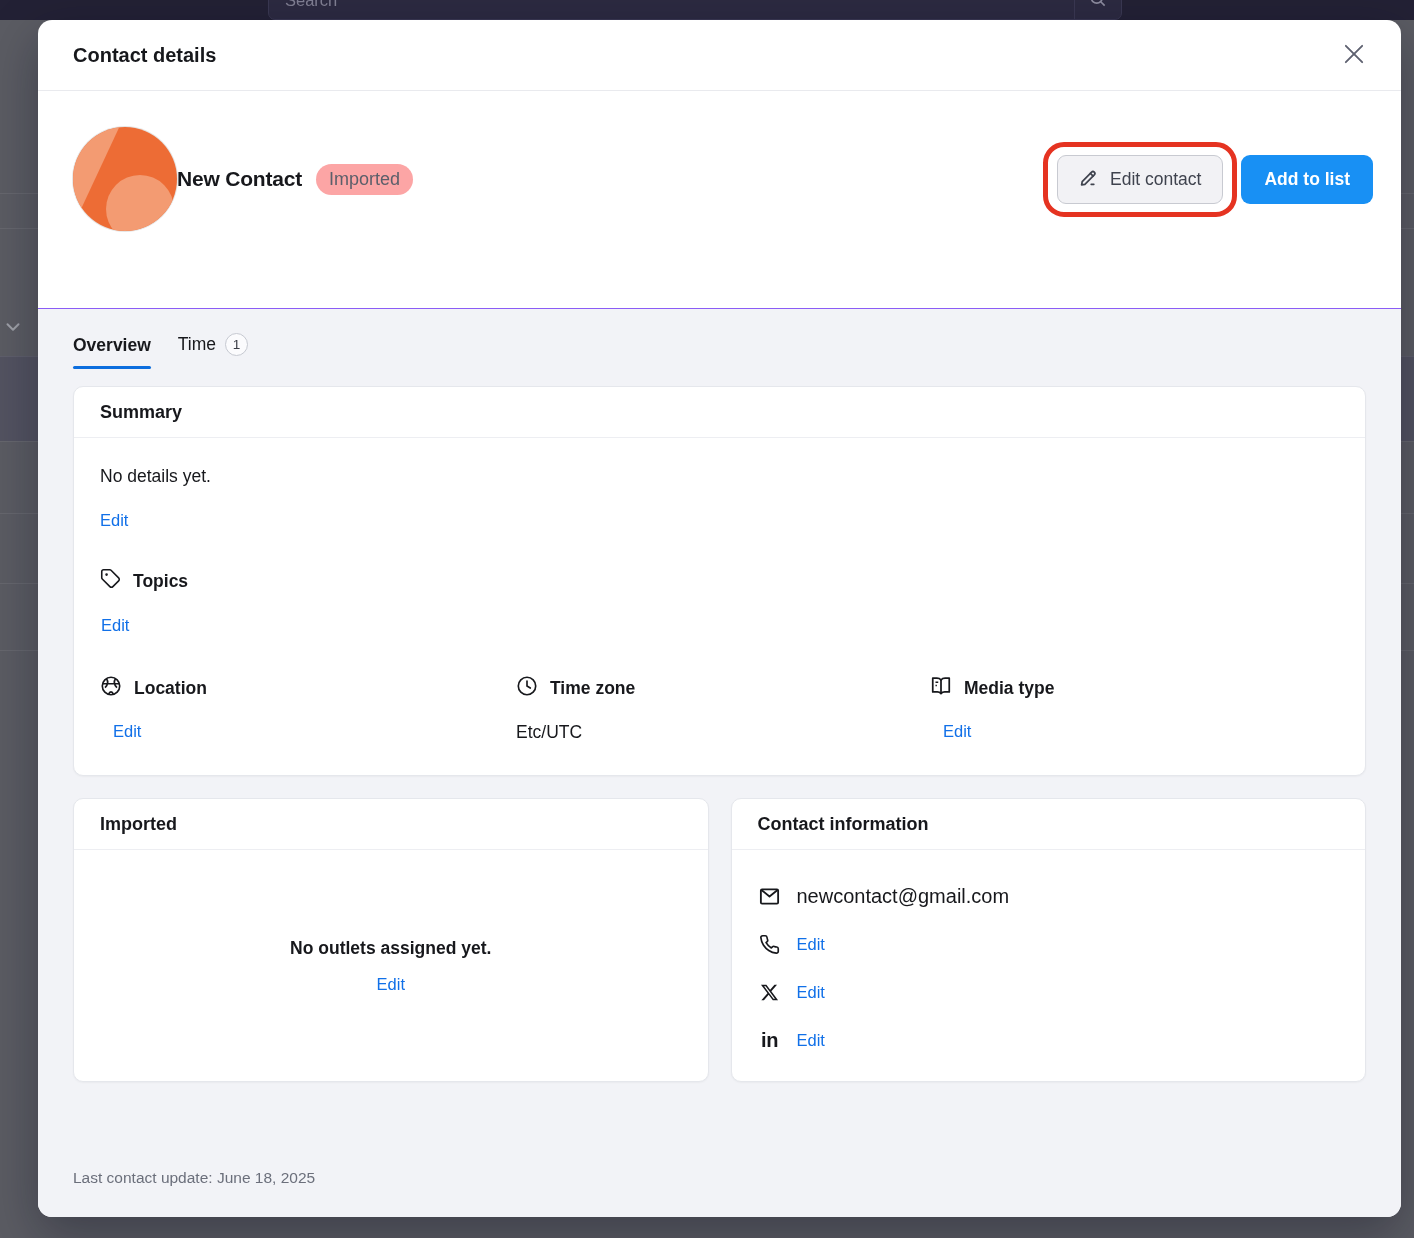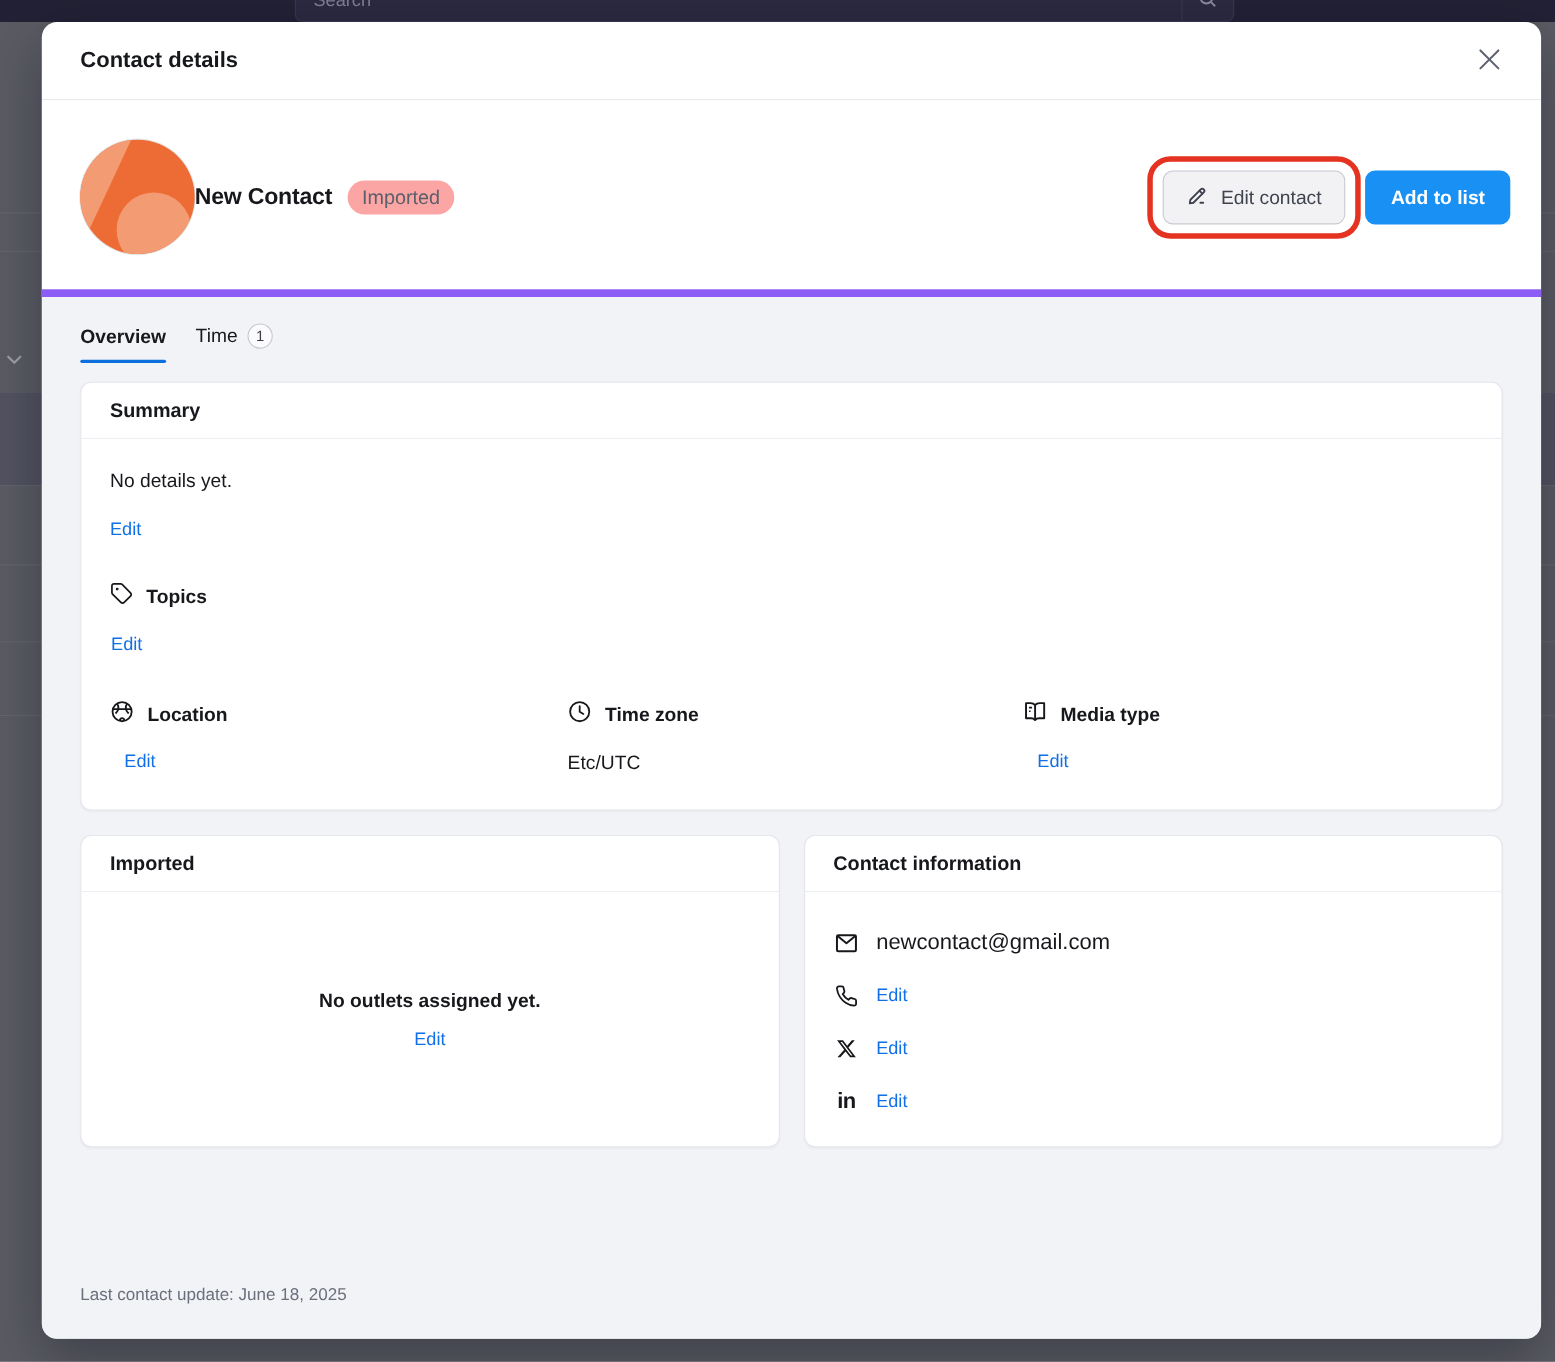--- a/index.html
+++ b/index.html
@@ -80,22 +80,22 @@
     position:absolute; top:-13px; bottom:-13px; left:-14px; right:-14px;
     border:5px solid var(--annotation-red,#e53321); border-radius:21px; pointer-events:none;
   }
   .btn-add-list {
     height:49px; padding:0 23px; background:var(--primary-button,#1890f4);
     color:#fff; border:none; border-radius:9px; font-size:17.5px; font-weight:700;
     font-family:inherit; cursor:pointer;
   }
 
   .modal-body {
-    flex:1; min-height:0; background:#f2f3f7; border-top:7px solid #8b5cf6;
-    padding:24px 35px 30px; display:flex; flex-direction:column;
+    flex:1; min-height:0; background:#f2f3f7; border-top:1px solid #8b5cf6;
+    padding:24px 35px 30px; display:flex; flex-direction:column;margin-top:45px;
   }
 
   .tabs { display:flex; align-items:flex-end; gap:27px; margin-bottom:17px; }
   .tab {
     position:relative; padding:0 0 13px; font-size:17.5px; color:#17181c;
     display:flex; align-items:center; gap:9px; cursor:pointer;
   }
   .tab.active { font-weight:600; }
   .tab.active::after {
     content:""; position:absolute; left:0; right:0; bottom:0; height:3px;

